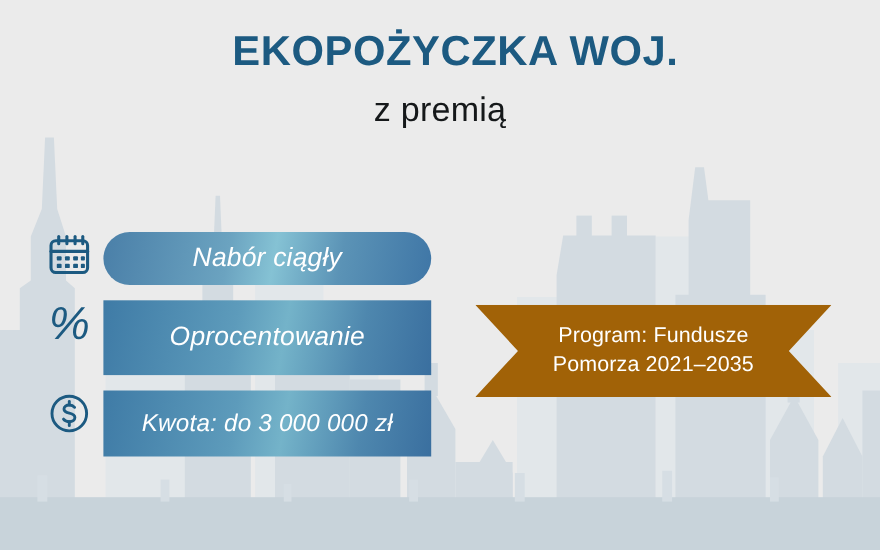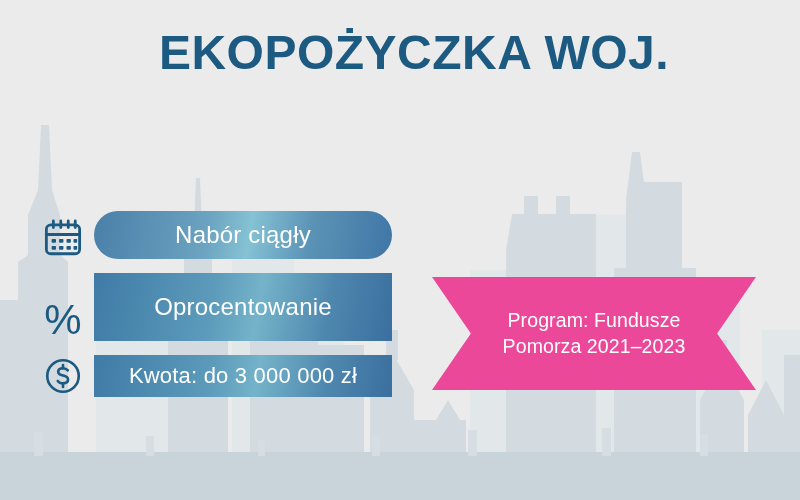--- a/index.html
+++ b/index.html
@@ -21,21 +21,21 @@
     width:800px; height:500px;
     pointer-events:none;
   }
   
   .head-wrap {
     position:absolute; top:26px; left:0; width:800px;
     text-align:center;
     z-index:5;
   }
   .title-line {
-    font-size:48px;
+    font-size:38px;
     font-weight:bold;
     letter-spacing:0.5px;
     color:#1c5a81;
     line-height:1.13;
     white-space:nowrap;
     padding-left:28px;
   }
   .subtitle {
     margin-top:13px;
     font-size:31px;
@@ -45,21 +45,22 @@
   }
   
   .features {
     position:absolute;
     left:32px; top:211px;
     width:360px;
     z-index:6;
   }
   .frow {
     display:flex;
-    align-items:flex-end;
+    align-items:flex-start;
+    font-style:italic;
   }
   .frow + .frow { margin-top:14px; }
   .icon-cell {
     width:62px;
     flex:0 0 62px;
     display:flex;
     align-items:center;
     justify-content:center;
     color:#1c5a81;
   }
@@ -84,27 +85,27 @@
     font-size:24px;
     background:linear-gradient(100deg,#4a7fa8 0%,#6ba3c0 38%,#85c2d4 52%,#5b93b6 72%,#3f76a6 100%);
   }
   .badge-rect {
     font-size:24px;
     line-height:1.2;
     padding:9px 8px;
     background:linear-gradient(100deg,#3f7ba6 0%,#5d9bbb 40%,#74b3c9 55%,#4e87ae 78%,#3a6f9f 100%);
   }
   .badge-rect.two-line { height:68px; }
-  .badge-rect.one-line { height:42px; font-size:22px; }
+  .badge-rect.one-line { height:60px; font-size:22px; }
   
   .ribbon {
     position:absolute;
     left:432px; top:277px;
-    width:324px; height:113px;
-    background:#ec4899;
+    width:324px; height:84px;
+    background:#a16207;
     color:#ffffff;
     display:flex;
     align-items:center;
     justify-content:center;
     text-align:center;
     font-size:19.5px;
     line-height:1.32;
     letter-spacing:0.1px;
     padding:0 40px;
     z-index:7;
@@ -168,20 +169,21 @@
       <rect x="258" y="440" width="7" height="16"></rect>
       <rect x="372" y="436" width="8" height="20"></rect>
       <rect x="468" y="430" width="9" height="26"></rect>
       <rect x="602" y="428" width="9" height="28"></rect>
       <rect x="700" y="434" width="8" height="22"></rect>
     </g>
   </svg>
 
   <div class="head-wrap">
     <div class="title-line">EKOPOŻYCZKA WOJ.</div>
+    <div class="subtitle">z premią</div>
   </div>
 
   <div class="features">
 
     <div class="frow">
       <span class="icon-cell">
         <svg width="42" height="42" viewBox="0 0 48 48" fill="none" stroke="#1c5a81" stroke-width="3.2" stroke-linecap="round">
           <rect x="5" y="9" width="38" height="33" rx="5" fill="none"></rect>
           <line x1="5" y1="20" x2="43" y2="20"></line>
           <line x1="13" y1="4.5" x2="13" y2="12"></line>
@@ -224,17 +226,17 @@
         </svg>
       </span>
       <div class="badge badge-rect one-line">Kwota: do 3 000 000 zł</div>
     </div>
 
   </div>
 
   <div class="ribbon">
     <div>
       <div>Program: Fundusze</div>
-      <div>Pomorza 2021–2023</div>
+      <div>Pomorza 2021–2035</div>
     </div>
   </div>
 
 </div>
 
 </body></html>

